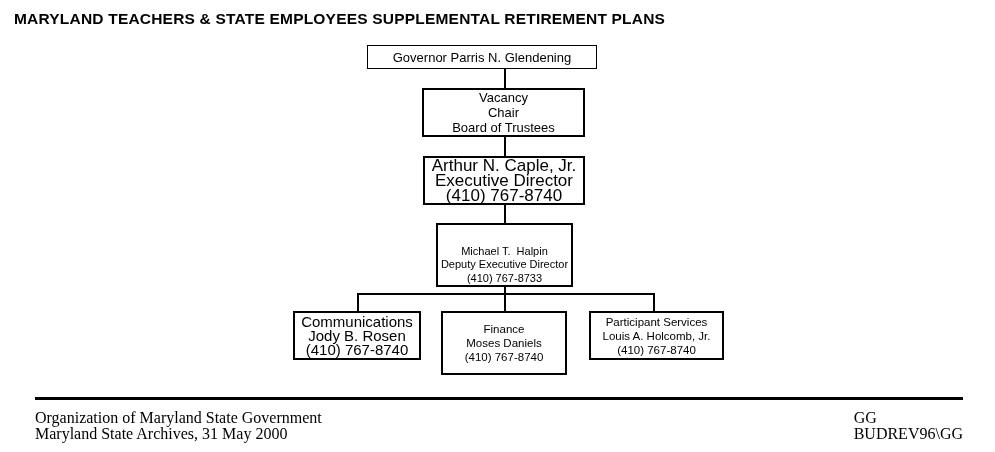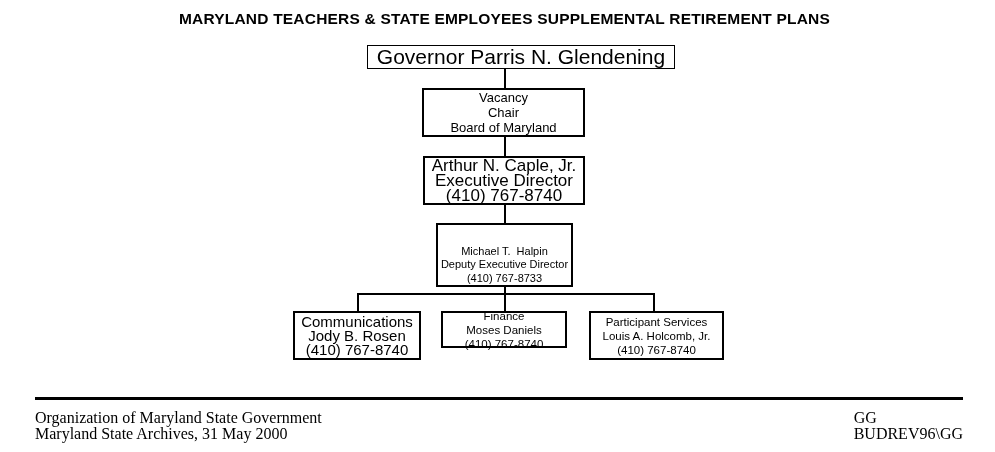--- a/index.html
+++ b/index.html
@@ -11,61 +11,61 @@
     font-family: "Liberation Sans", sans-serif;
     color: #000;
     overflow: hidden;
   }
   .title {
     position: absolute;
     left: 14px;
     right: 0;
     top: 10px;
     margin: 0;
-    text-align: center;
+    text-align: left;
     font-size: 15.5px;
     font-weight: bold;
     letter-spacing: 0.2px;
     font-family: "Liberation Sans", sans-serif;
   }
   .node {
     position: absolute;
     box-sizing: border-box;
     background: #fff;
     border: 2px solid #000;
     display: flex;
     flex-direction: column;
     justify-content: center;
     align-items: center;
     text-align: center;
   }
   .box-line { white-space: pre; }
   .node-governor {
-    left: 367px; top: 45px; width: 308px; height: 24px;
+    left: 367px; top: 45px; width: 230px; height: 24px;
     border-width: 1px;
-    font-size: 21px;
+    font-size: 13px;
   }
   .node-board-chair {
     left: 422px; top: 88px; width: 163px; height: 49px;
     font-size: 13px; line-height: 15px;
   }
   .node-exec-director {
     left: 423px; top: 156px; width: 162px; height: 49px;
     font-size: 17px; line-height: 15px;
   }
   .node-deputy {
     left: 436px; top: 223px; width: 137px; height: 64px;
     font-size: 11px; line-height: 13.5px; justify-content: flex-end;
   }
   .node-communications {
     left: 293px; top: 311px; width: 128px; height: 49px;
     font-size: 15px; line-height: 14px;
   }
   .node-finance {
-    left: 441px; top: 311px; width: 126px; height: 37px;
+    left: 441px; top: 311px; width: 126px; height: 64px;
     font-size: 11.5px; line-height: 14px;
   }
   .node-participant {
     left: 589px; top: 311px; width: 135px; height: 49px;
     font-size: 11.5px; line-height: 14px;
   }
   .connector { position: absolute; background: #000; }
   .connector.v { width: 1.5px; }
   .connector.h { height: 1.5px; }
   .footer-rule {
@@ -101,21 +101,21 @@
   <div class="connector v" style="left:504px; top:293px; height:18px;"></div>
   <div class="connector v" style="left:653px; top:293px; height:18px;"></div>
 
   <div class="node node-governor">
     <div class="box-line">Governor Parris N. Glendening</div>
   </div>
 
   <div class="node node-board-chair">
     <div class="box-line">Vacancy</div>
     <div class="box-line">Chair</div>
-    <div class="box-line">Board of Maryland</div>
+    <div class="box-line">Board of Trustees</div>
   </div>
 
   <div class="node node-exec-director">
     <div class="box-line">Arthur N. Caple, Jr.</div>
     <div class="box-line">Executive Director</div>
     <div class="box-line">(410) 767-8740</div>
   </div>
 
   <div class="node node-deputy">
     <div class="box-line">Michael T.  Halpin</div>

